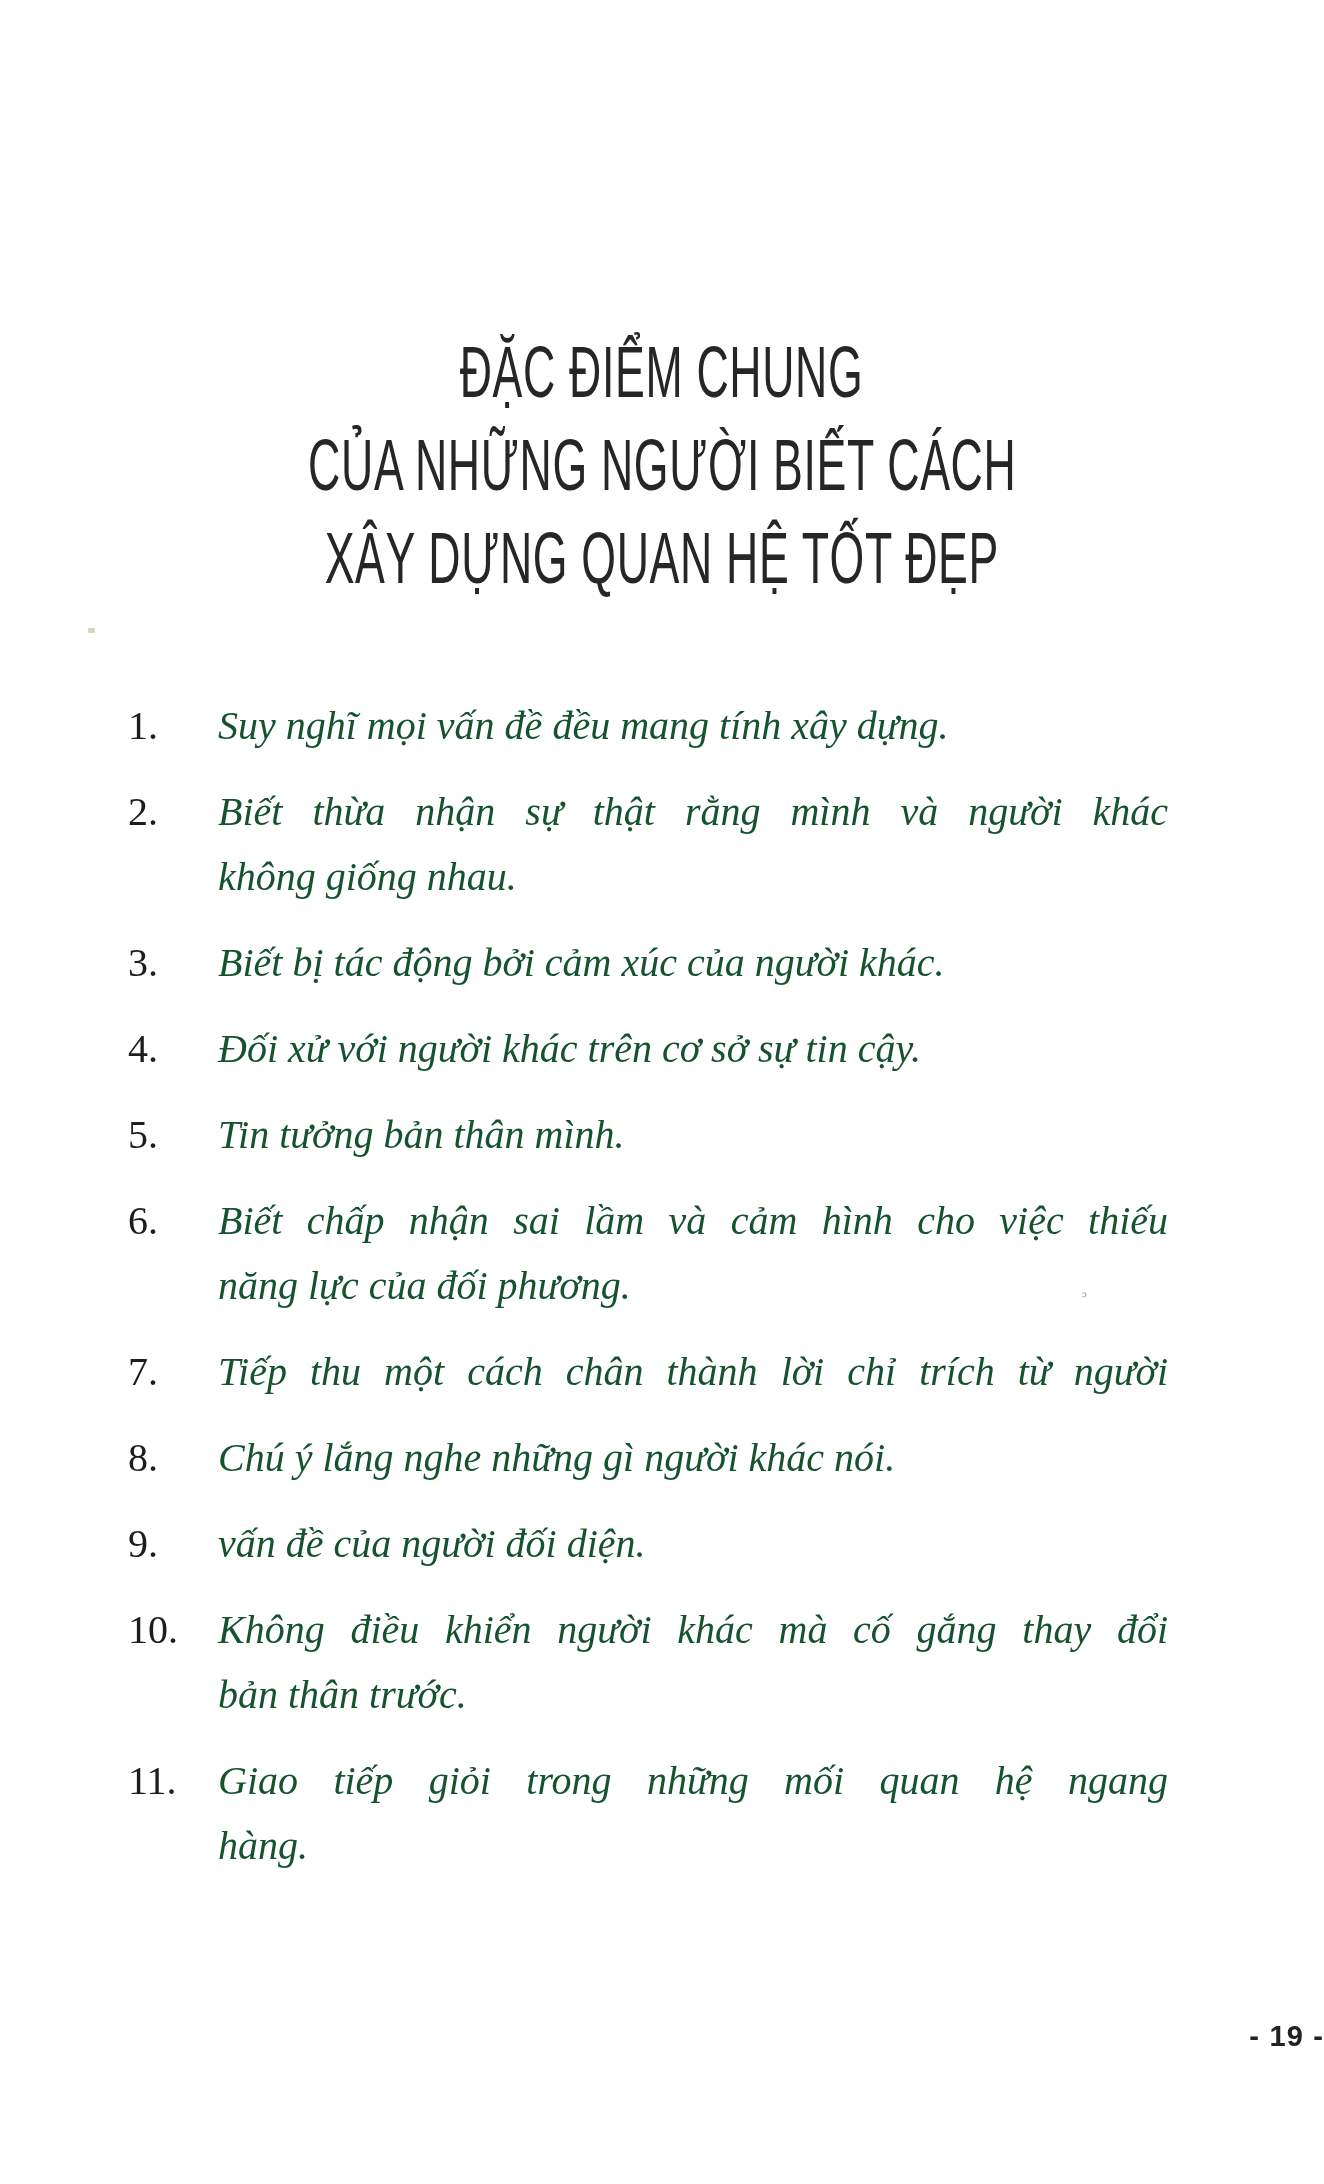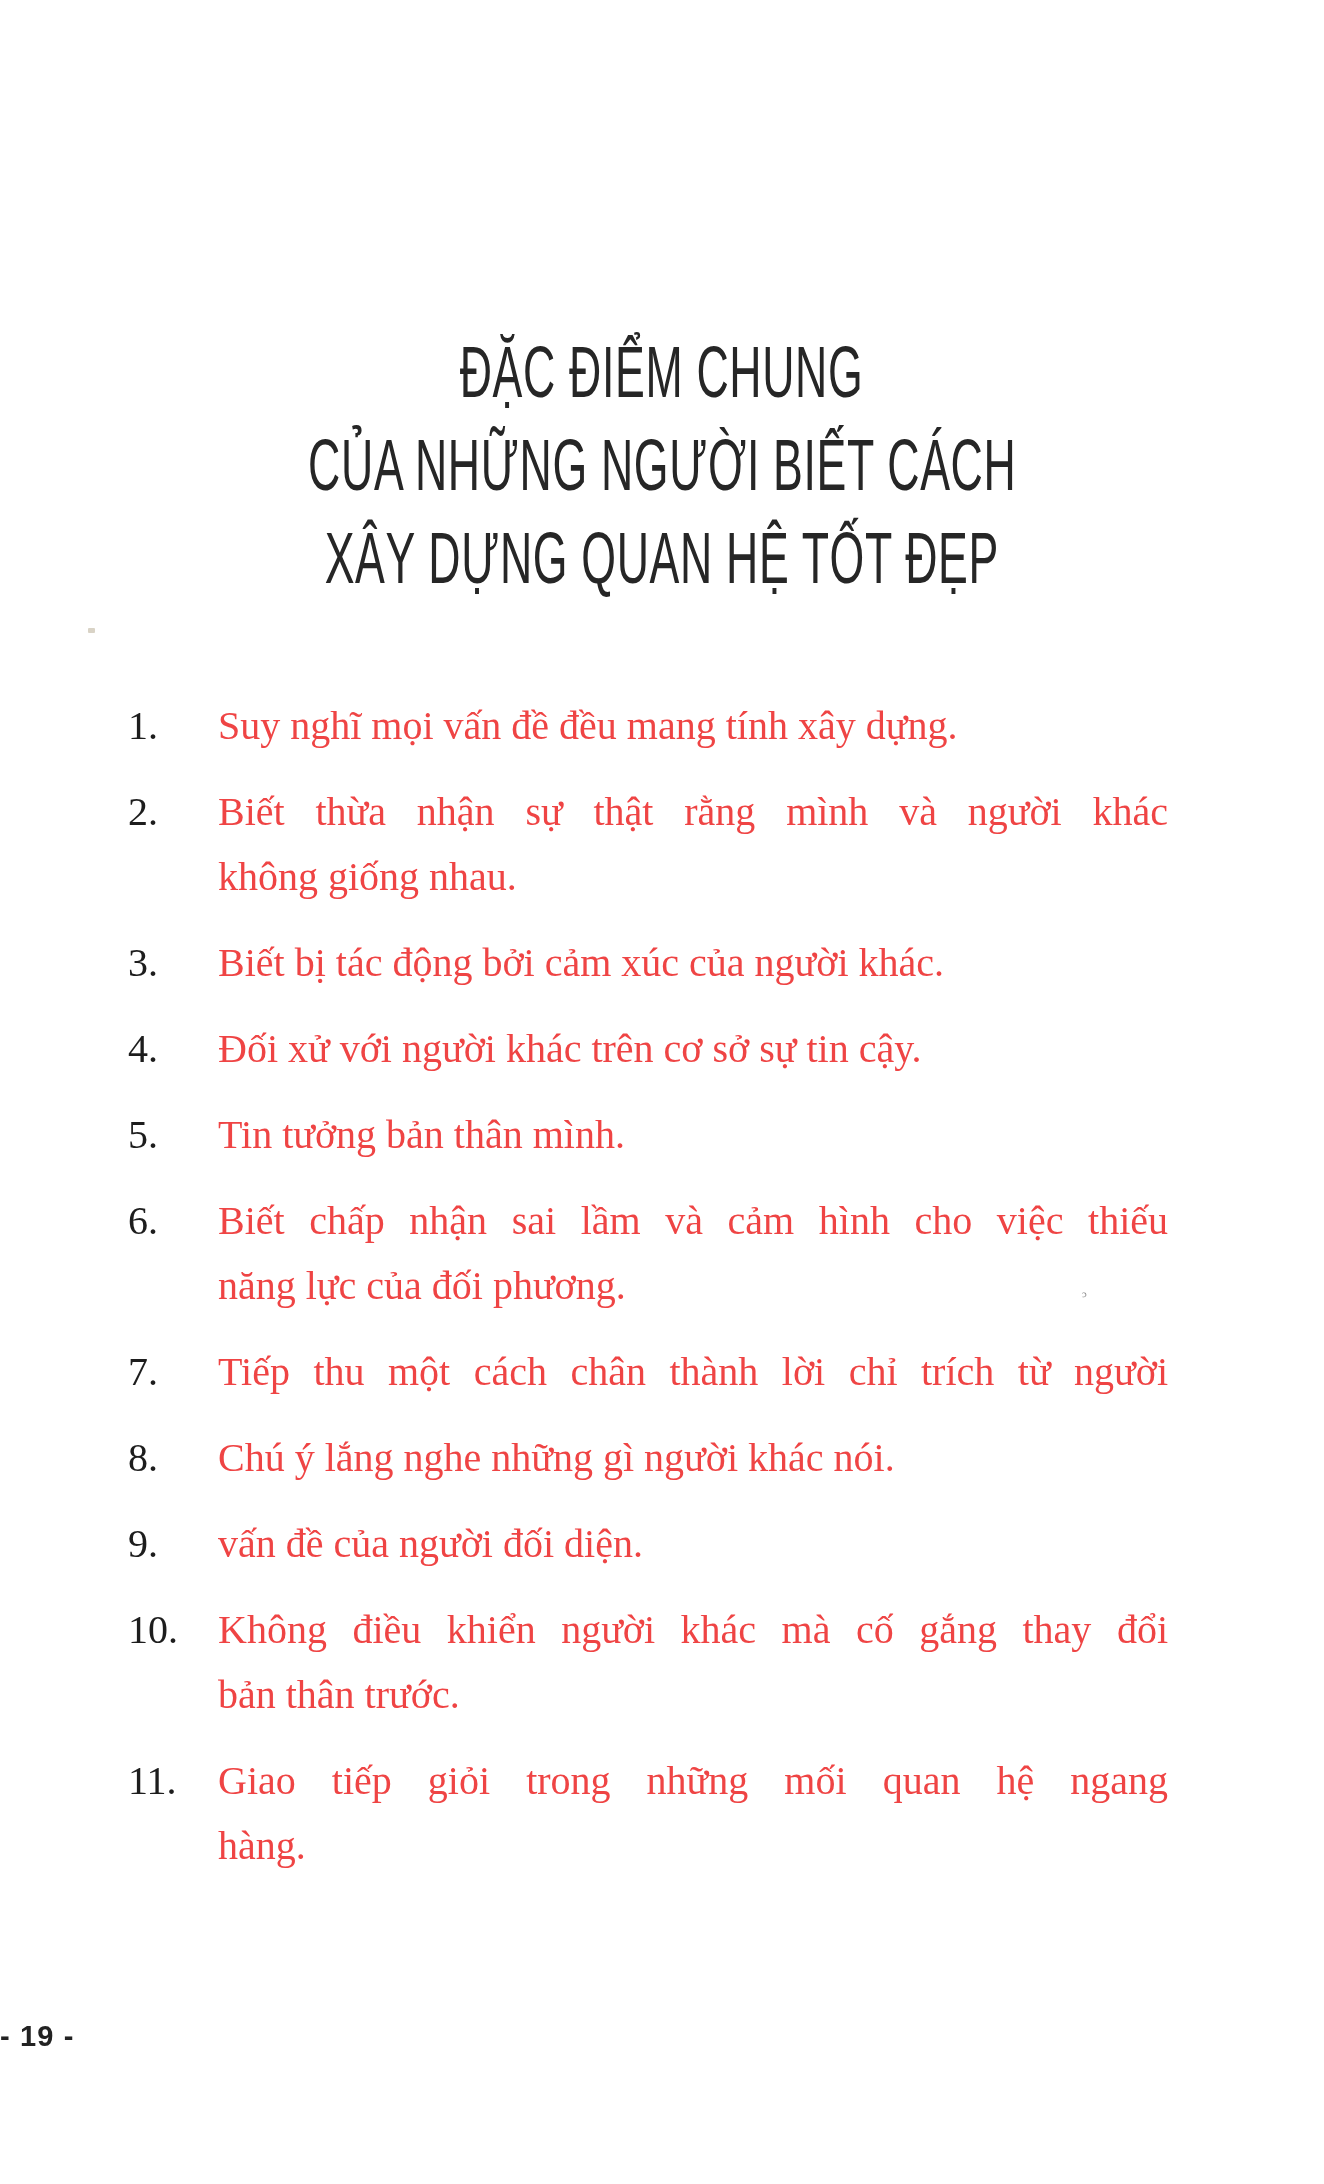--- a/index.html
+++ b/index.html
@@ -60,34 +60,35 @@
     width: 90px;
     text-align: left;
     color: #1d1d1d;
   }
   .lines {
     flex: 1 1 auto;
     min-width: 0;
   }
   .line {
     text-align: left;
-    color: #ef4444;
+    color: #14532d;
+    font-style: italic;
   }
   .line.just {
     text-align: justify;
     text-align-last: justify;
   }
 
   
   .footer {
     position: absolute;
     top: 2020px;
     left: 0;
     width: 100%;
-    text-align: left;
+    text-align: right;
     font-family: "Liberation Sans", sans-serif;
     font-weight: 700;
     font-size: 29px;
     letter-spacing: 0.04em;
     color: #222222;
   }
 
   
   .artifact-a {
     position: absolute;

